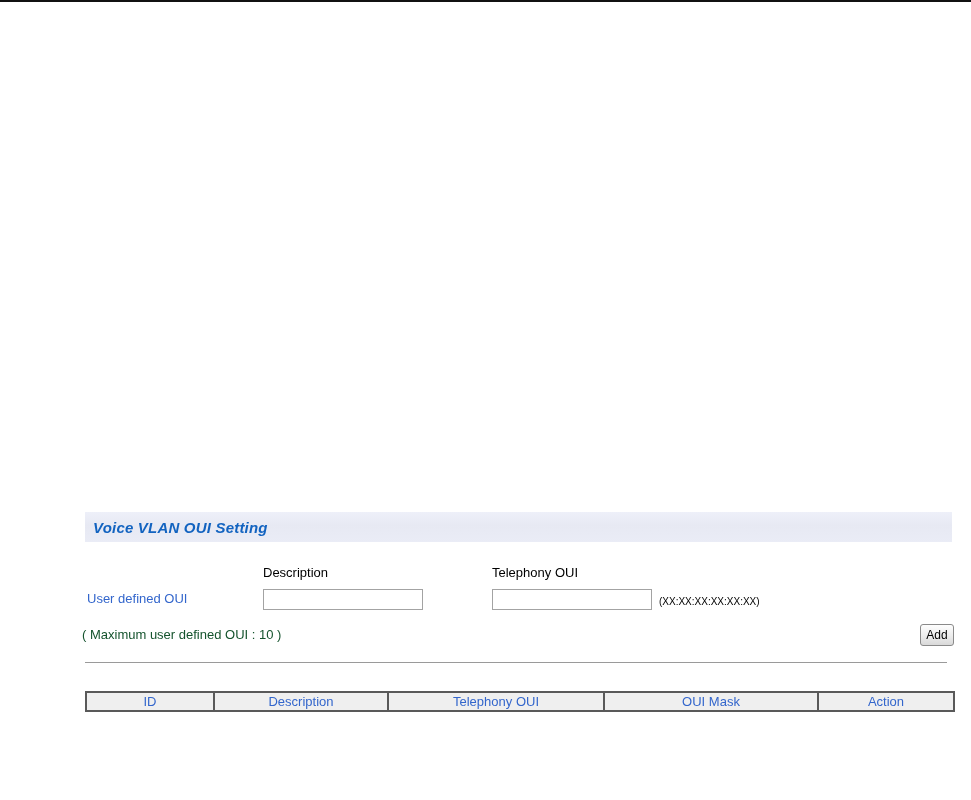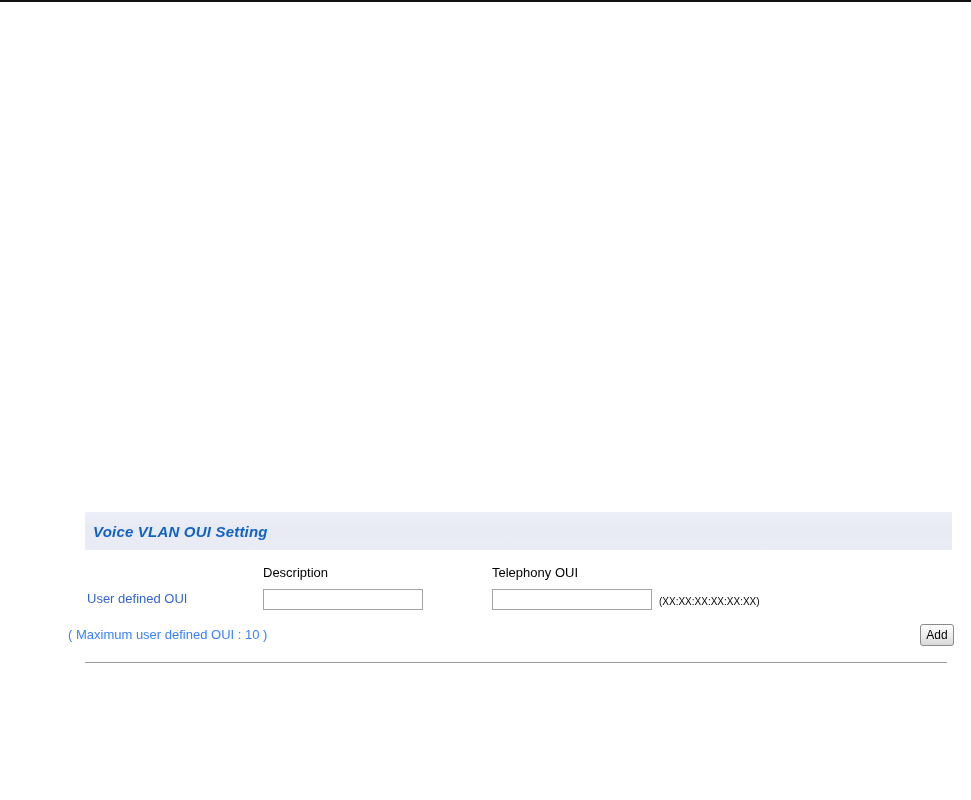--- a/index.html
+++ b/index.html
@@ -14,21 +14,21 @@
   }
   .top-line {
     position: absolute;
     left: 0; top: 0;
     width: 971px; height: 2px;
     background: #111111;
   }
   .title-bar {
     position: absolute;
     left: 85px; top: 512px;
-    width: 867px; height: 38px;
+    width: 867px; height: 30px;
     background: linear-gradient(180deg, #eef0f9 0%, #e7e9f3 45%, #eaecf6 100%);
     display: flex;
     align-items: center;
     padding-left: 8px;
   }
   .title-bar .title-text {
     font-size: 15px;
     font-weight: bold;
     font-style: italic;
     color: #1263c0;
@@ -64,23 +64,23 @@
   .inp-telephony   { left: 492px; }
   .format-hint {
     position: absolute;
     left: 659px; top: 596px;
     font-size: 10px;
     color: #000000;
     white-space: nowrap;
   }
   .max-note {
     position: absolute;
-    left: 68px; top: 627px;
+    left: 82px; top: 627px;
     font-size: 13px;
-    color: #3b82f6;
+    color: #14532d;
     white-space: nowrap;
   }
   .add-button {
     position: absolute;
     left: 908px; top: 624px;
     width: 34px; height: 22px;
     border: 1px solid #8a8a8a;
     border-radius: 3px;
     background: linear-gradient(180deg, #fefefe 0%, #ececec 55%, #d9d9d9 100%);
     font-family: "Liberation Sans", sans-serif;
@@ -144,14 +144,26 @@
   <input type="text" class="txt-input inp-telephony" value="" style="">
 
   <span class="format-hint">(XX:XX:XX:XX:XX:XX)</span>
 
   <span class="max-note">( Maximum user defined OUI : 10 )</span>
 
   <button class="add-button">Add</button>
 
   <div class="divider"></div>
 
+  <table class="oui-table">
+    <thead>
+      <tr>
+        <th class="col-id">ID</th>
+        <th class="col-desc">Description</th>
+        <th class="col-tel">Telephony OUI</th>
+        <th class="col-mask">OUI Mask</th>
+        <th class="col-action">Action</th>
+      </tr>
+    </thead>
+    <tbody></tbody>
+  </table>
 
 </div>
 
 </body></html>

